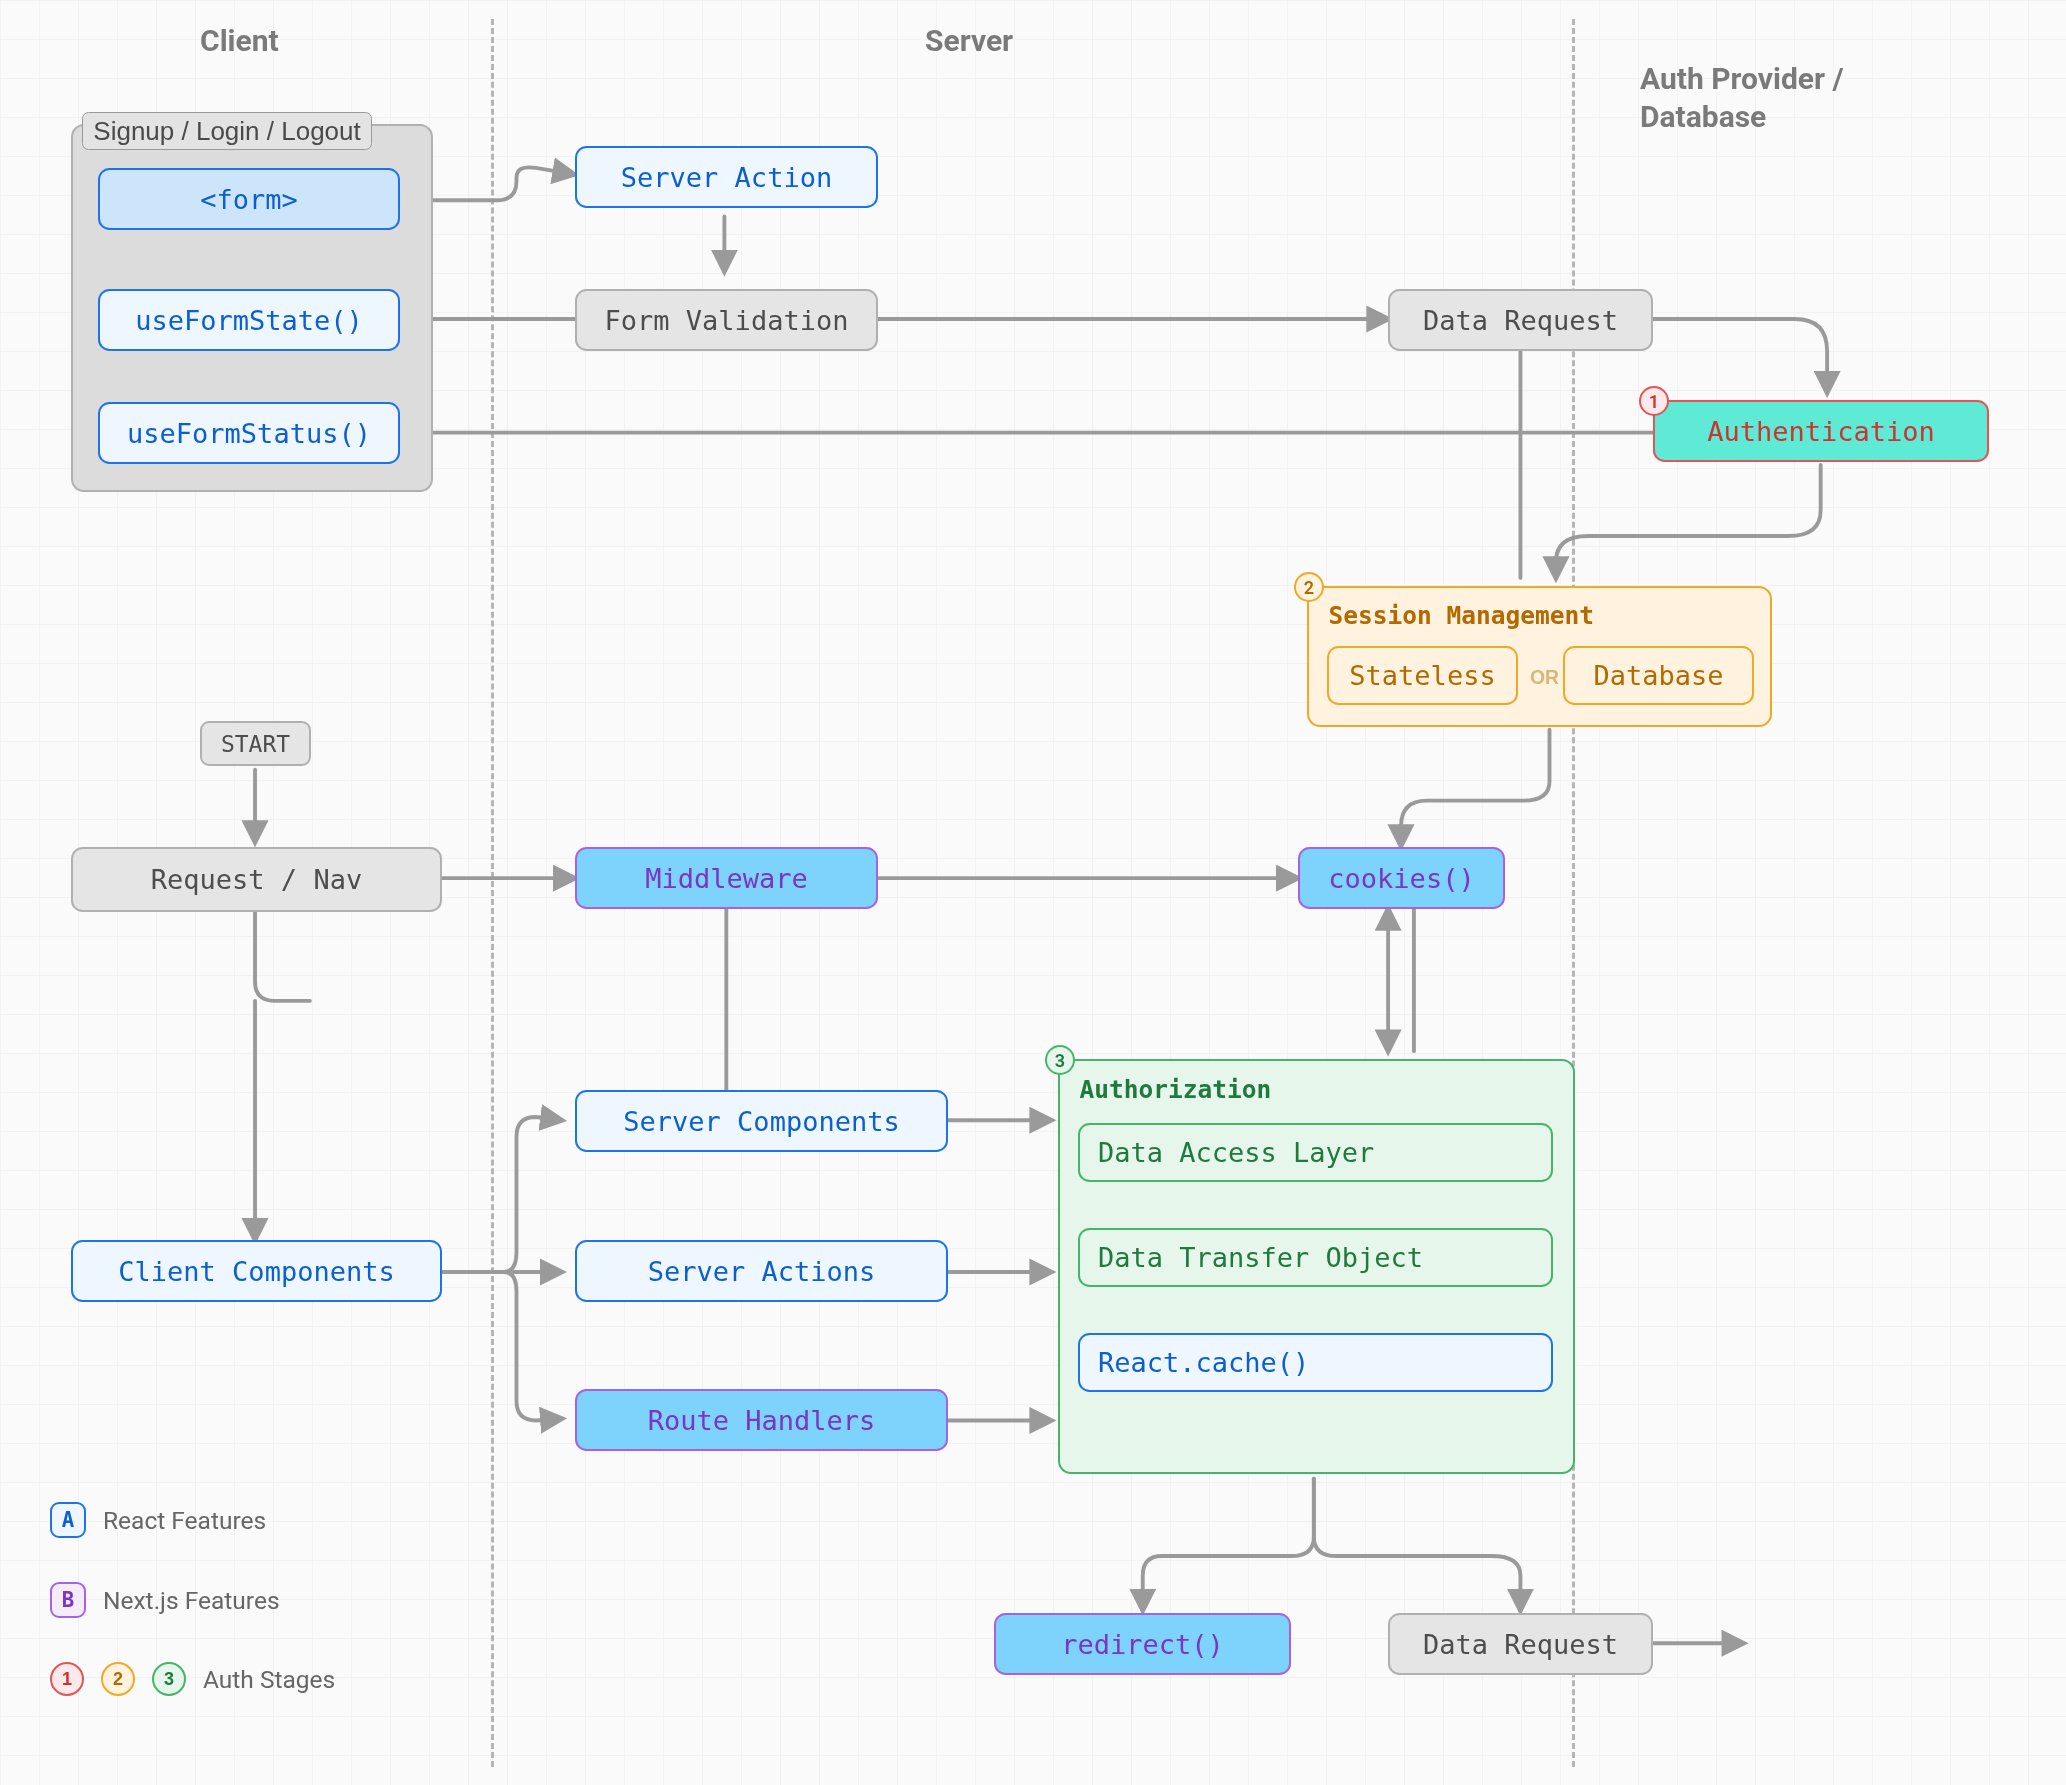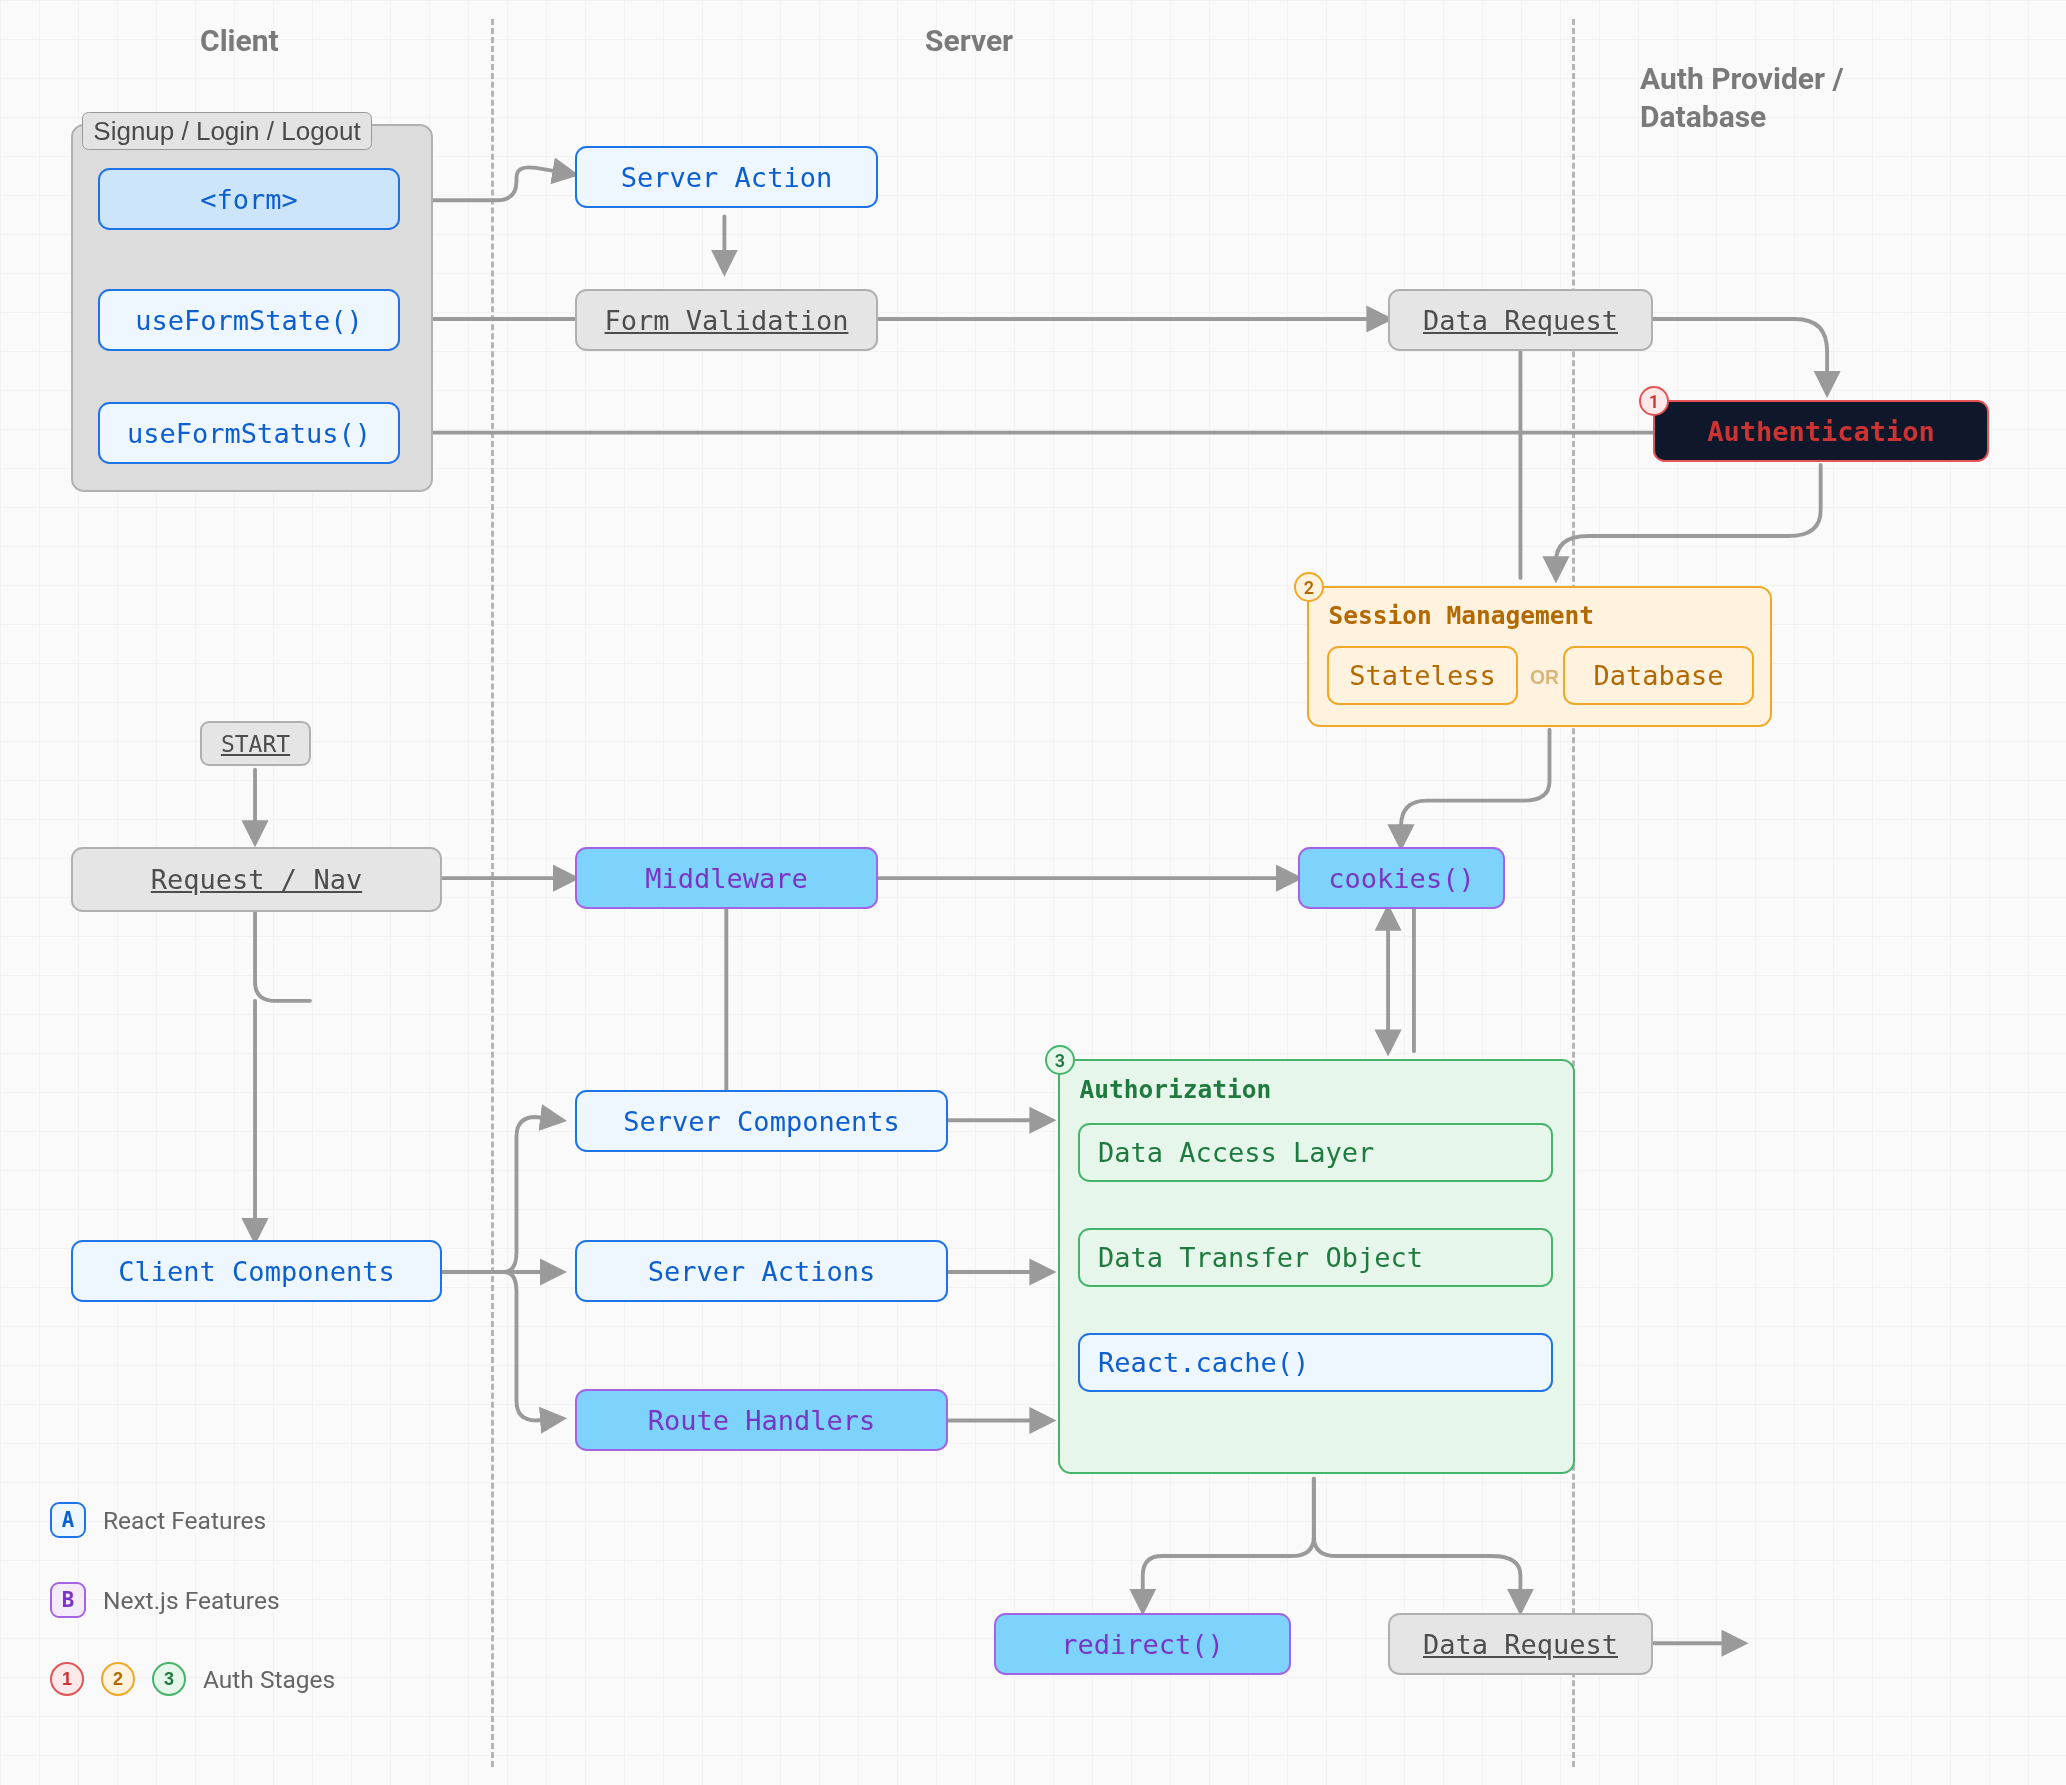--- a/index.html
+++ b/index.html
@@ -71,23 +71,23 @@
     font-family: Liberation Sans, sans-serif;
     font-size: 26px;
     font-weight: 500;
     background: #e3e3e3;
     color: #4a4a4a;
     border: 1.9px solid #9a9a9a;
   }
   
   .b-blue-fill   { background: #cde5fb; border: 2.6px solid #1e73e8; color: #0b5fd0; }
   .b-blue        { background: #eef6ff; border: 2.6px solid #1e73e8; color: #0b5fd0; }
-  .b-gray        { background: #e5e5e5; border: 2.6px solid #b0b0b0; color: #4d4d4d; text-decoration: underline; }
+  .b-gray        { background: #e5e5e5; border: 2.6px solid #b0b0b0; color: #4d4d4d; }
   .b-purple      { background: #7dd3fc; border: 2.6px solid #a462e6; color: #7a35c6; }
-  .b-red         { background: #0f172a; border: 2.6px solid #e35454; color: #cc3333; font-weight: bold; }
+  .b-red         { background: #5eead4; border: 2.6px solid #e35454; color: #cc3333; }
   .b-orange      { background: #fff3df; border: 2.6px solid #f0a827; color: #b46900; }
   .b-green       { background: #e6f6ea; border: 2.6px solid #47b46c; color: #1f7a3f; }
   .panel-gray    { background: #dcdcdc; border: 2.6px solid #b0b0b0; }
   .panel-orange  { background: #fff3df; border: 2.6px solid #f0a827; }
   .panel-green   { background: #e6f6ea; border: 2.6px solid #47b46c; }
   .badge {
     position: absolute;
     width: 30px; height: 30px;
     border-radius: 50%;
     display: flex; align-items: center; justify-content: center;

